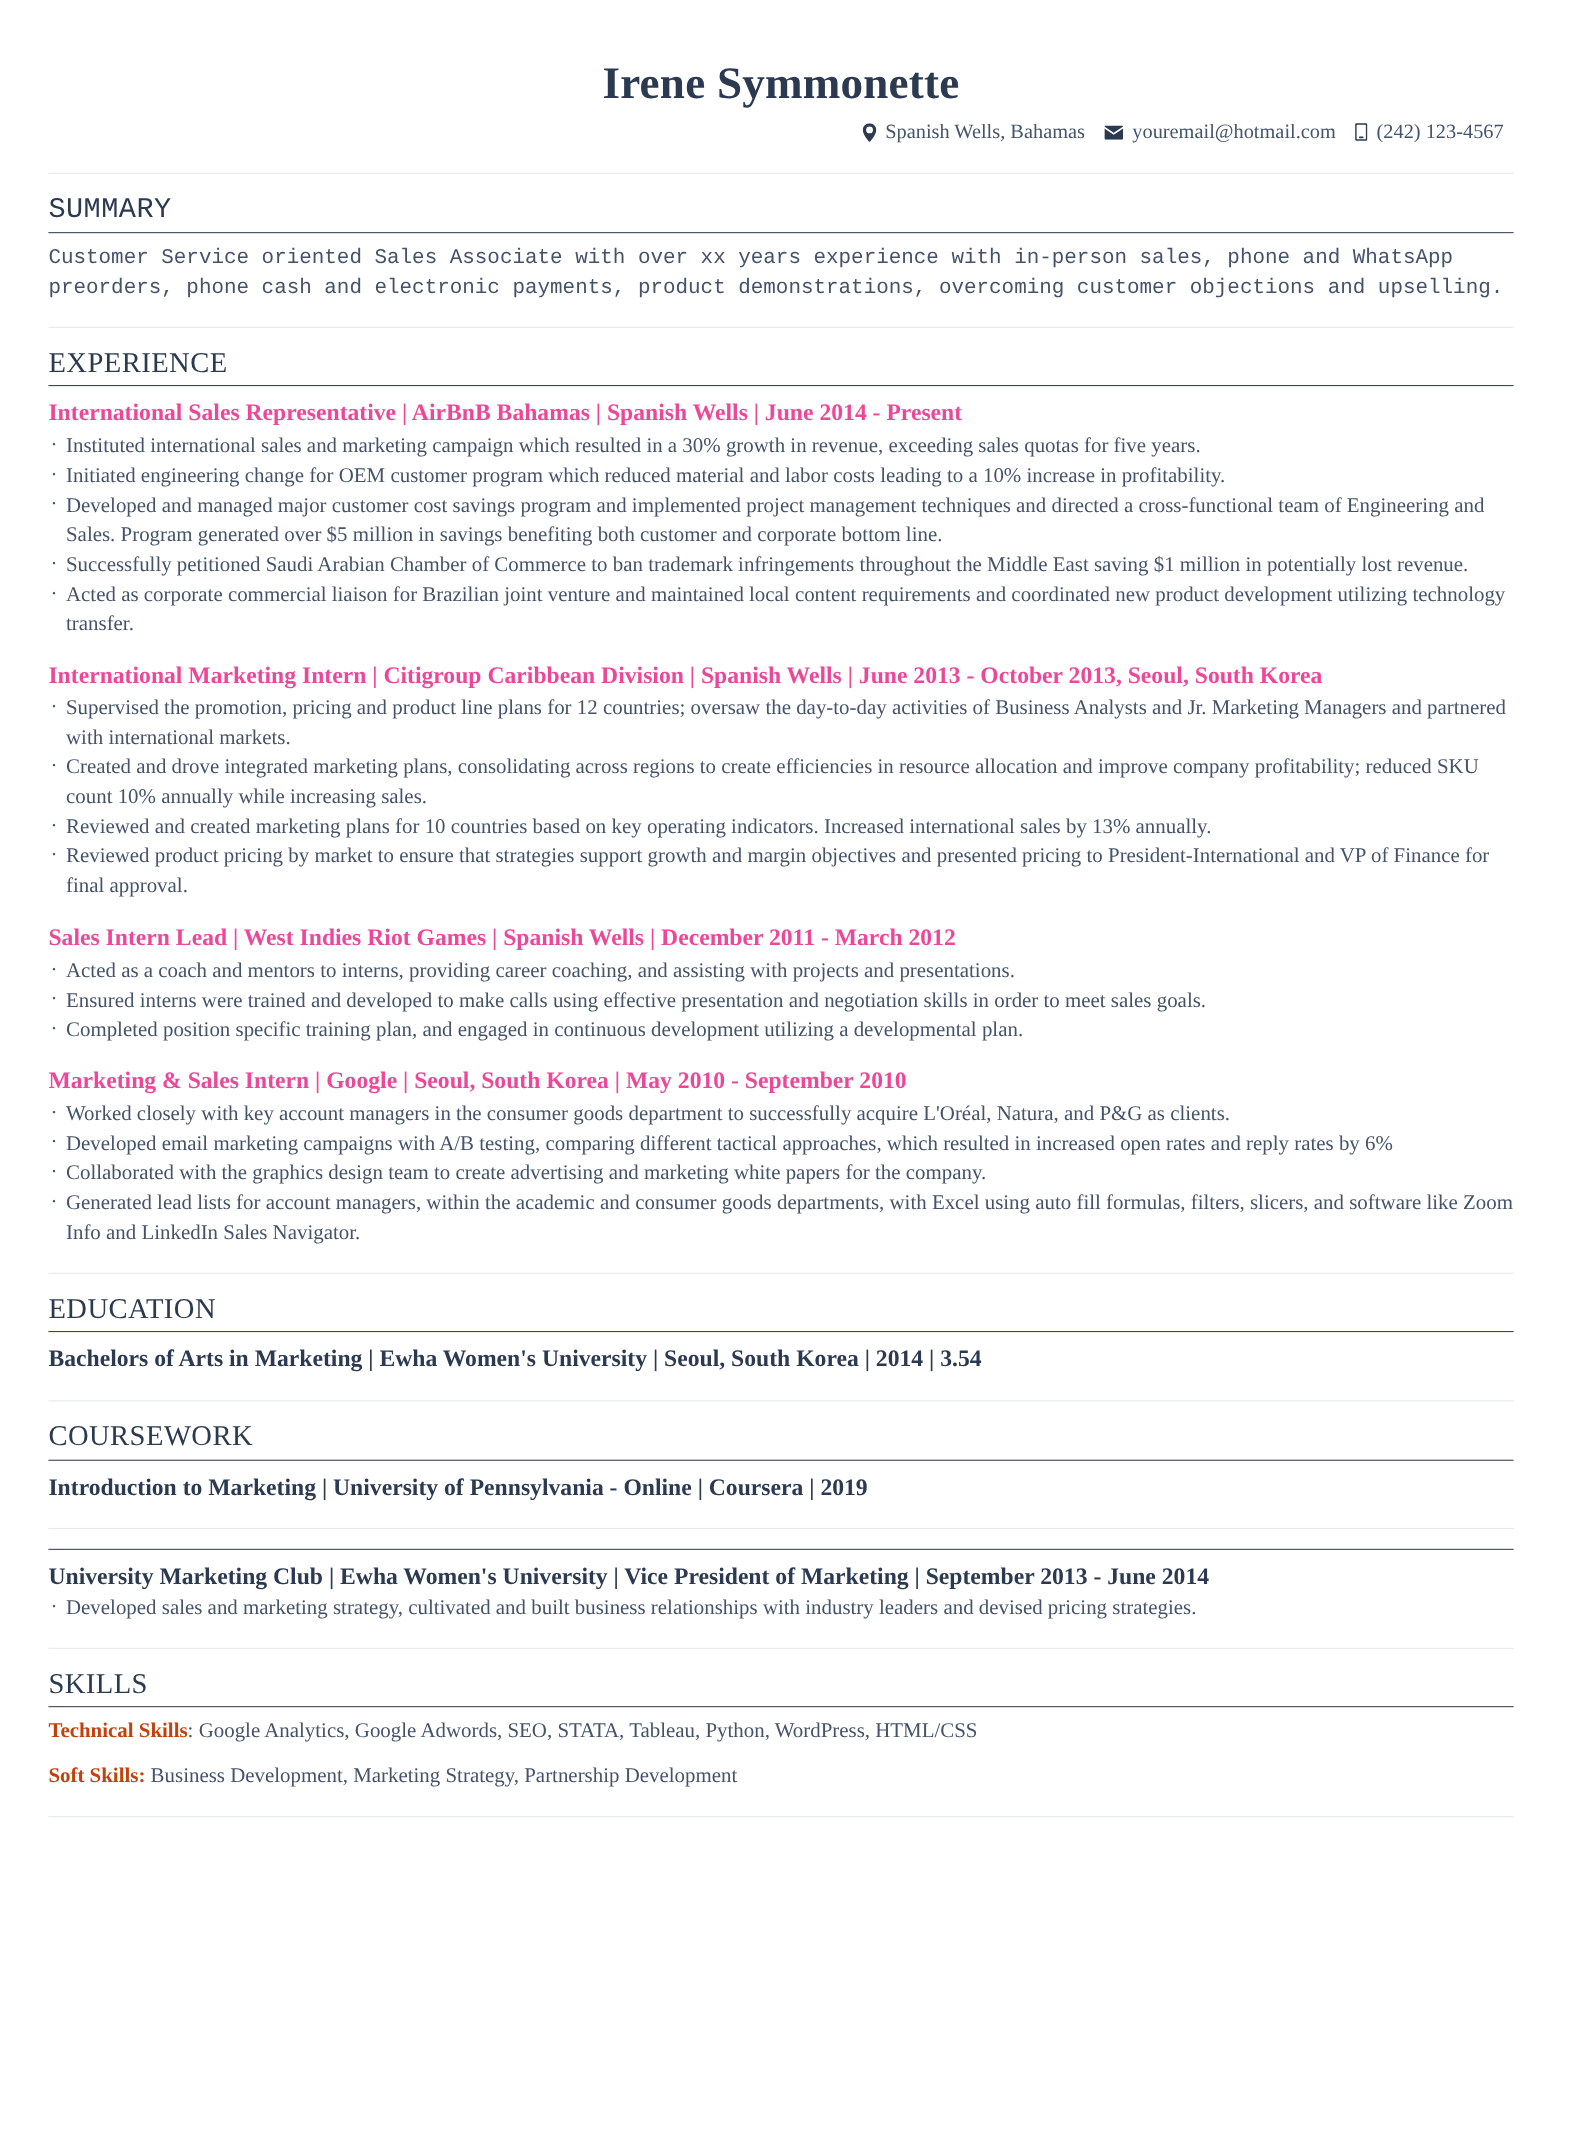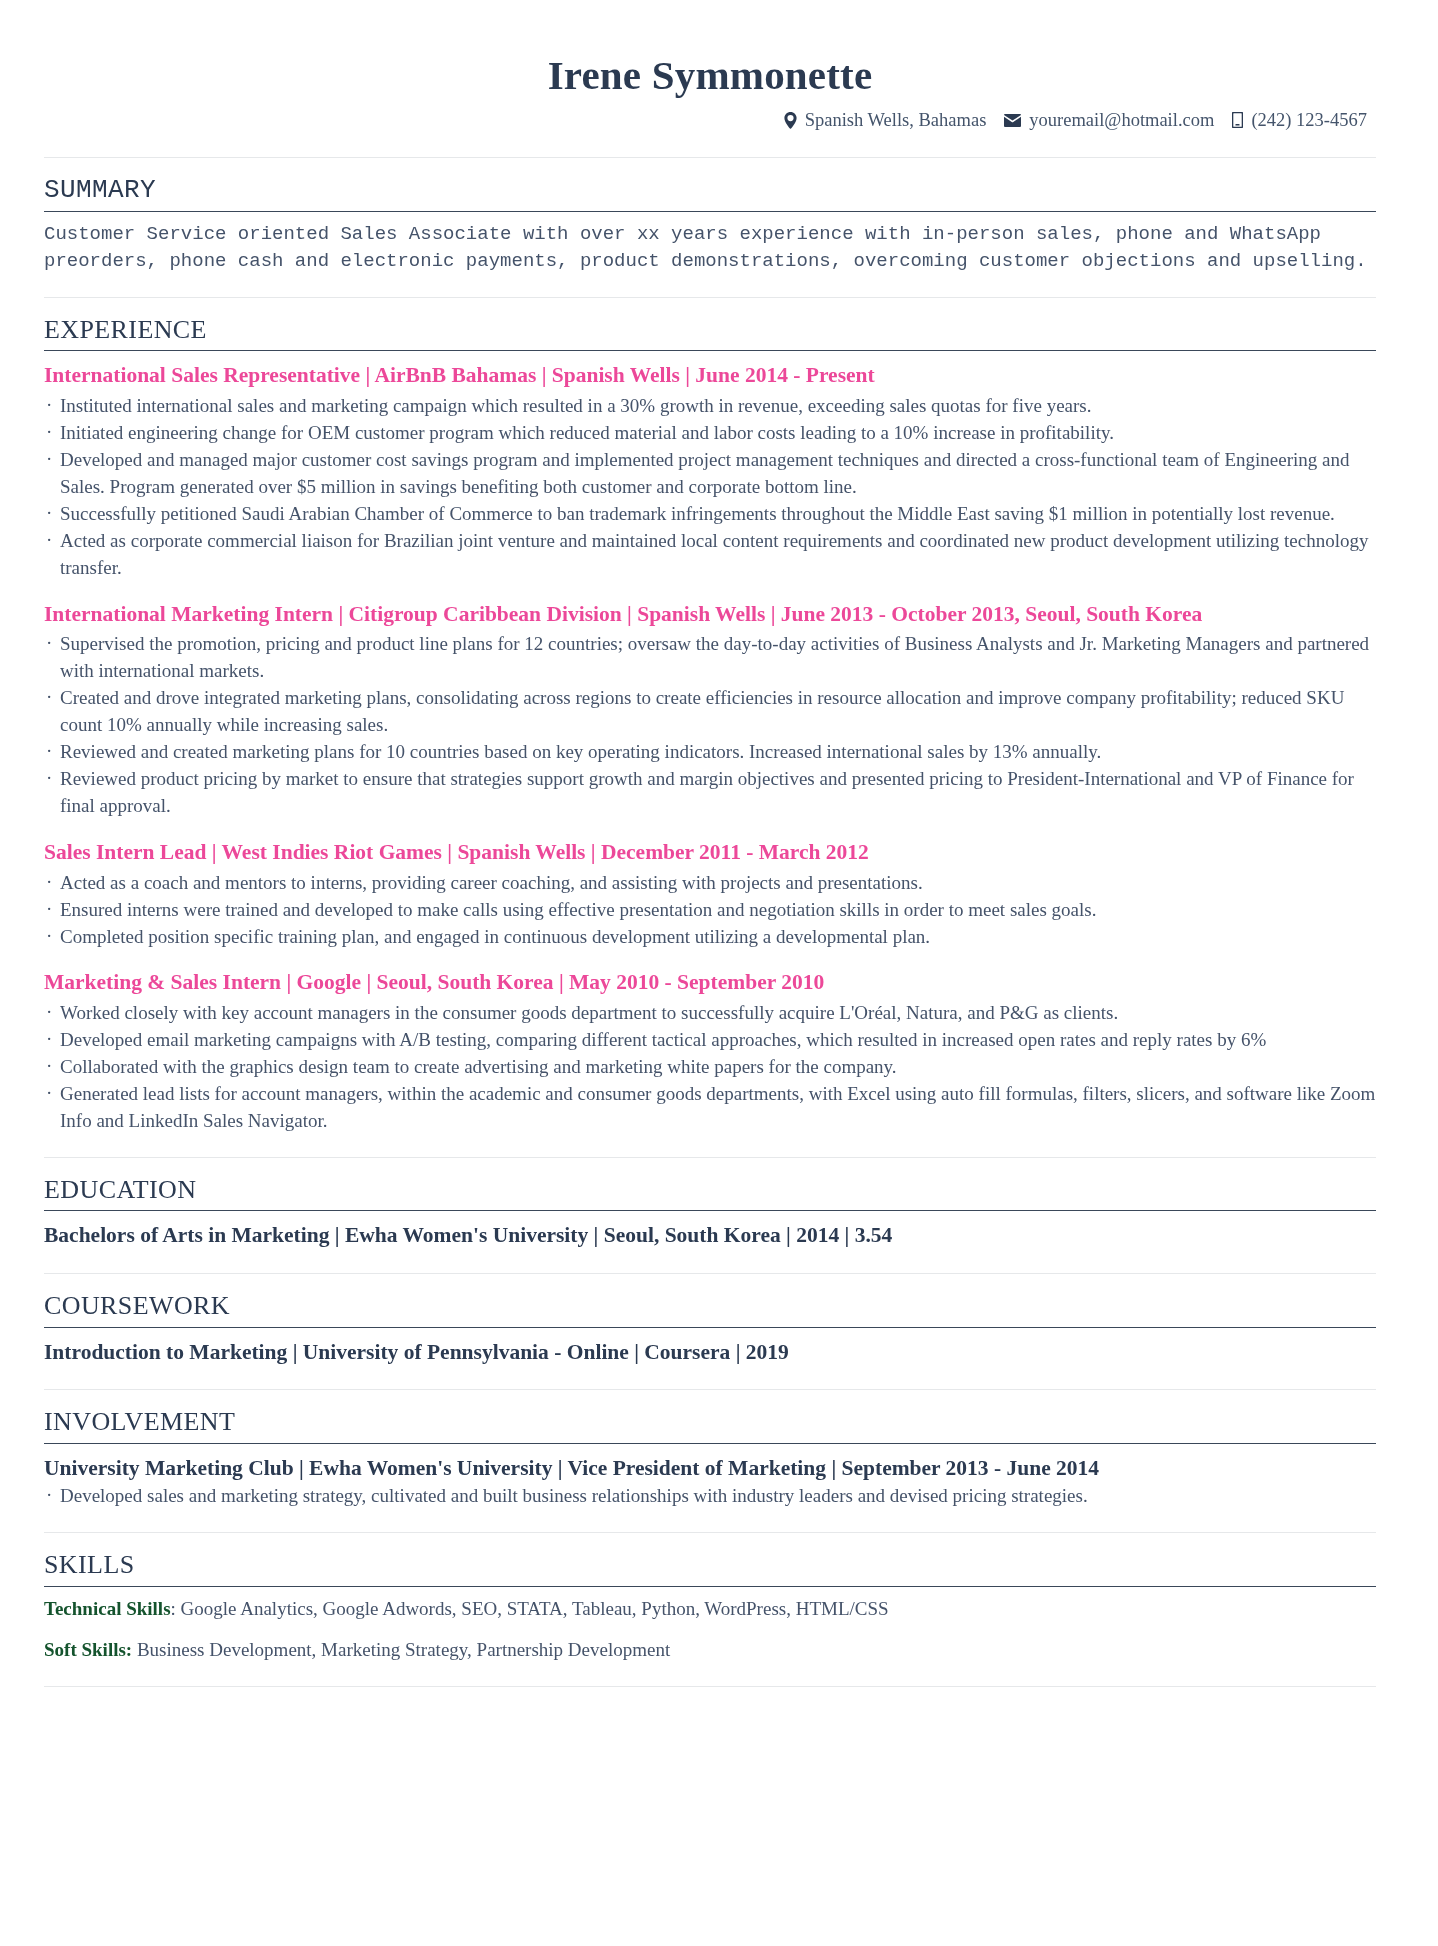--- a/index.html
+++ b/index.html
@@ -123,21 +123,21 @@
   }
   .skill-row {
     font-size: 19px;
     line-height: 1.42;
     color: #45536a;
     margin: 0 0 14px 0;
   }
   .skill-row:last-child { margin-bottom: 0; }
   .skill-label {
     font-weight: bold;
-    color: #14532d;
+    color: #c2410c;
     font-family: Liberation Serif, serif;
   }
   .bottom-divider {
     border: 0;
     border-top: 1px solid #e6e8ea;
     margin: 22px 0 0 0;
     height: 0;
   }
 </style>
 </head>
@@ -242,21 +242,20 @@
 
   <div class="sec">
     <hr class="divider">
     <div class="sec-title">COURSEWORK</div>
     <hr class="rule">
     <div class="entry-line">Introduction to Marketing | University of Pennsylvania - Online | Coursera | 2019</div>
   </div>
 
   <div class="sec">
     <hr class="divider">
-    <div class="sec-title">INVOLVEMENT</div>
     <hr class="rule">
     <div class="entry-line">University Marketing Club | Ewha Women's University | Vice President of Marketing | September 2013 - June 2014</div>
     <ul class="bullets">
       <li>Developed sales and marketing strategy, cultivated and built business relationships with industry leaders and devised pricing strategies.</li>
     </ul>
   </div>
 
   <div class="sec">
     <hr class="divider">
     <div class="sec-title">SKILLS</div>

